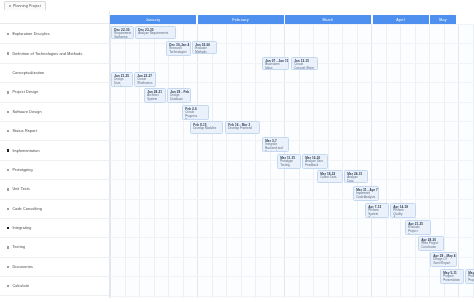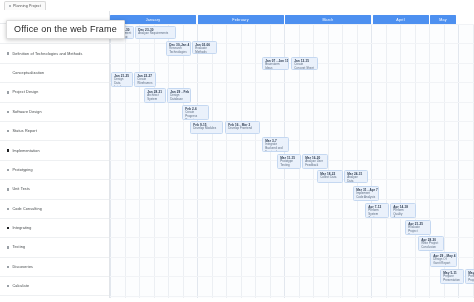--- a/index.html
+++ b/index.html
@@ -322,16 +322,15 @@
           <div class="card-date">May 5-11</div>
           <div class="card-title">Prepare Presentation</div>
         </div>
         <div class="card" style="left: 355px; top: 245px; width: 19px; height: 15px;">
           <div class="card-date">May 12</div>
           <div class="card-title">Present Project</div>
         </div>
       </div>
   </div>
 
-  <div class="frame-tip">Office on the web Frame</div>
 
   <div class="bottom-bar"></div>
 </div>
 
 </body></html>

